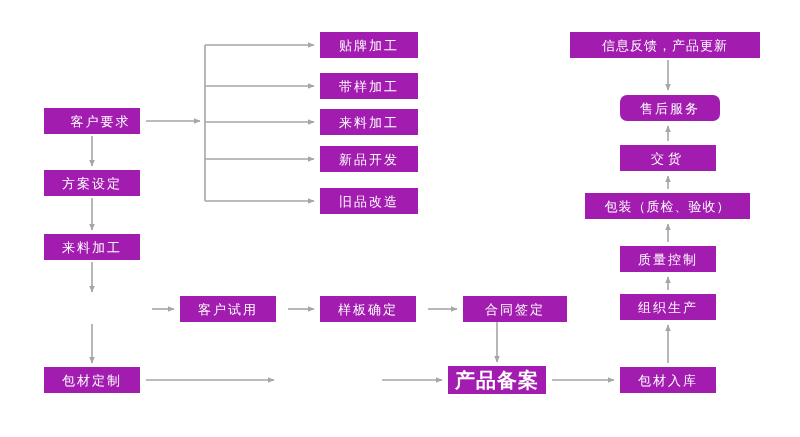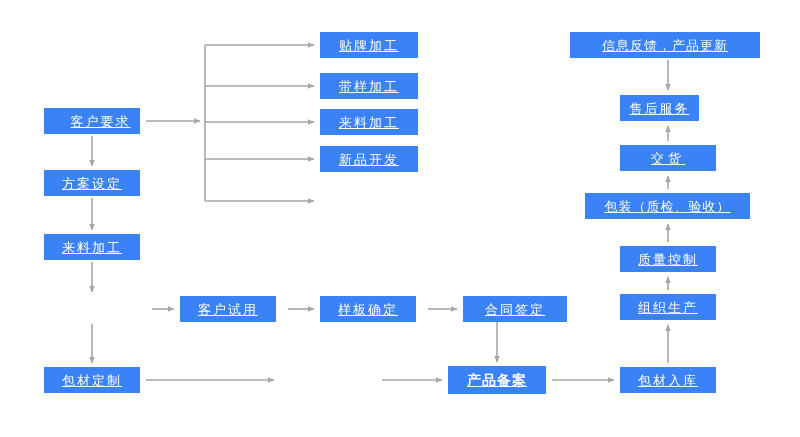--- a/index.html
+++ b/index.html
@@ -12,35 +12,34 @@
   }
   #canvas {
     position: relative;
     width: 800px;
     height: 437px;
     background: #ffffff;
     overflow: hidden;
   }
   .node {
     position: absolute;
-    background: #3b82f6;
+    background: #a21caf;
     color: #ffffff;
     display: flex;
     align-items: center;
     justify-content: center;
     letter-spacing: 2px;
     font-size: 13px;
     line-height: 1;
     box-sizing: border-box;
     white-space: nowrap;
     user-select: none;
-    text-decoration: underline;
   }
   .node.emph {
-    font-size: 14px;
+    font-size: 20px;
     font-weight: bold;
     letter-spacing: 1px;
   }
   .node.wide-letter {
     letter-spacing: 1px;
   }
   svg.edges {
     position: absolute;
     left: 0;
     top: 0;
@@ -99,28 +98,29 @@
 
   <div class="node" style="left:44px;top:108px;width:96px;height:26px;padding-left:17px;">客户要求</div>
   <div class="node" style="left:44px;top:170px;width:96px;height:26px;">方案设定</div>
   <div class="node" style="left:44px;top:234px;width:96px;height:26px;">来料加工</div>
   <div class="node" style="left:44px;top:367px;width:96px;height:26px;">包材定制</div>
 
   <div class="node" style="left:320px;top:32px;width:98px;height:26px;">贴牌加工</div>
   <div class="node" style="left:320px;top:73px;width:98px;height:26px;">带样加工</div>
   <div class="node" style="left:320px;top:109px;width:98px;height:26px;">来料加工</div>
   <div class="node" style="left:320px;top:146px;width:98px;height:26px;">新品开发</div>
+  <div class="node" style="left:320px;top:188px;width:98px;height:26px;">旧品改造</div>
 
   <div class="node" style="left:180px;top:296px;width:96px;height:26px;">客户试用</div>
   <div class="node" style="left:320px;top:296px;width:96px;height:26px;">样板确定</div>
   <div class="node" style="left:463px;top:296px;width:104px;height:26px;">合同签定</div>
 
   <div class="node emph" style="left:448px;top:366px;width:98px;height:28px;">产品备案</div>
   <div class="node" style="left:620px;top:367px;width:96px;height:26px;">包材入库</div>
 
   <div class="node" style="left:620px;top:294px;width:96px;height:26px;">组织生产</div>
   <div class="node" style="left:620px;top:246px;width:96px;height:26px;">质量控制</div>
   <div class="node wide-letter" style="left:585px;top:193px;width:165px;height:26px;">包装（质检、验收）</div>
   <div class="node" style="left:620px;top:145px;width:96px;height:26px;letter-spacing:4px;">交货</div>
-  <div class="node" style="left:620px;top:95px;width:79px;height:26px;">售后服务</div>
+  <div class="node" style="left:620px;top:95px;width:100px;height:26px;border-radius:7px;">售后服务</div>
   <div class="node wide-letter" style="left:570px;top:32px;width:190px;height:26px;">信息反馈，产品更新</div>
 
 </div>
 
 </body></html>

